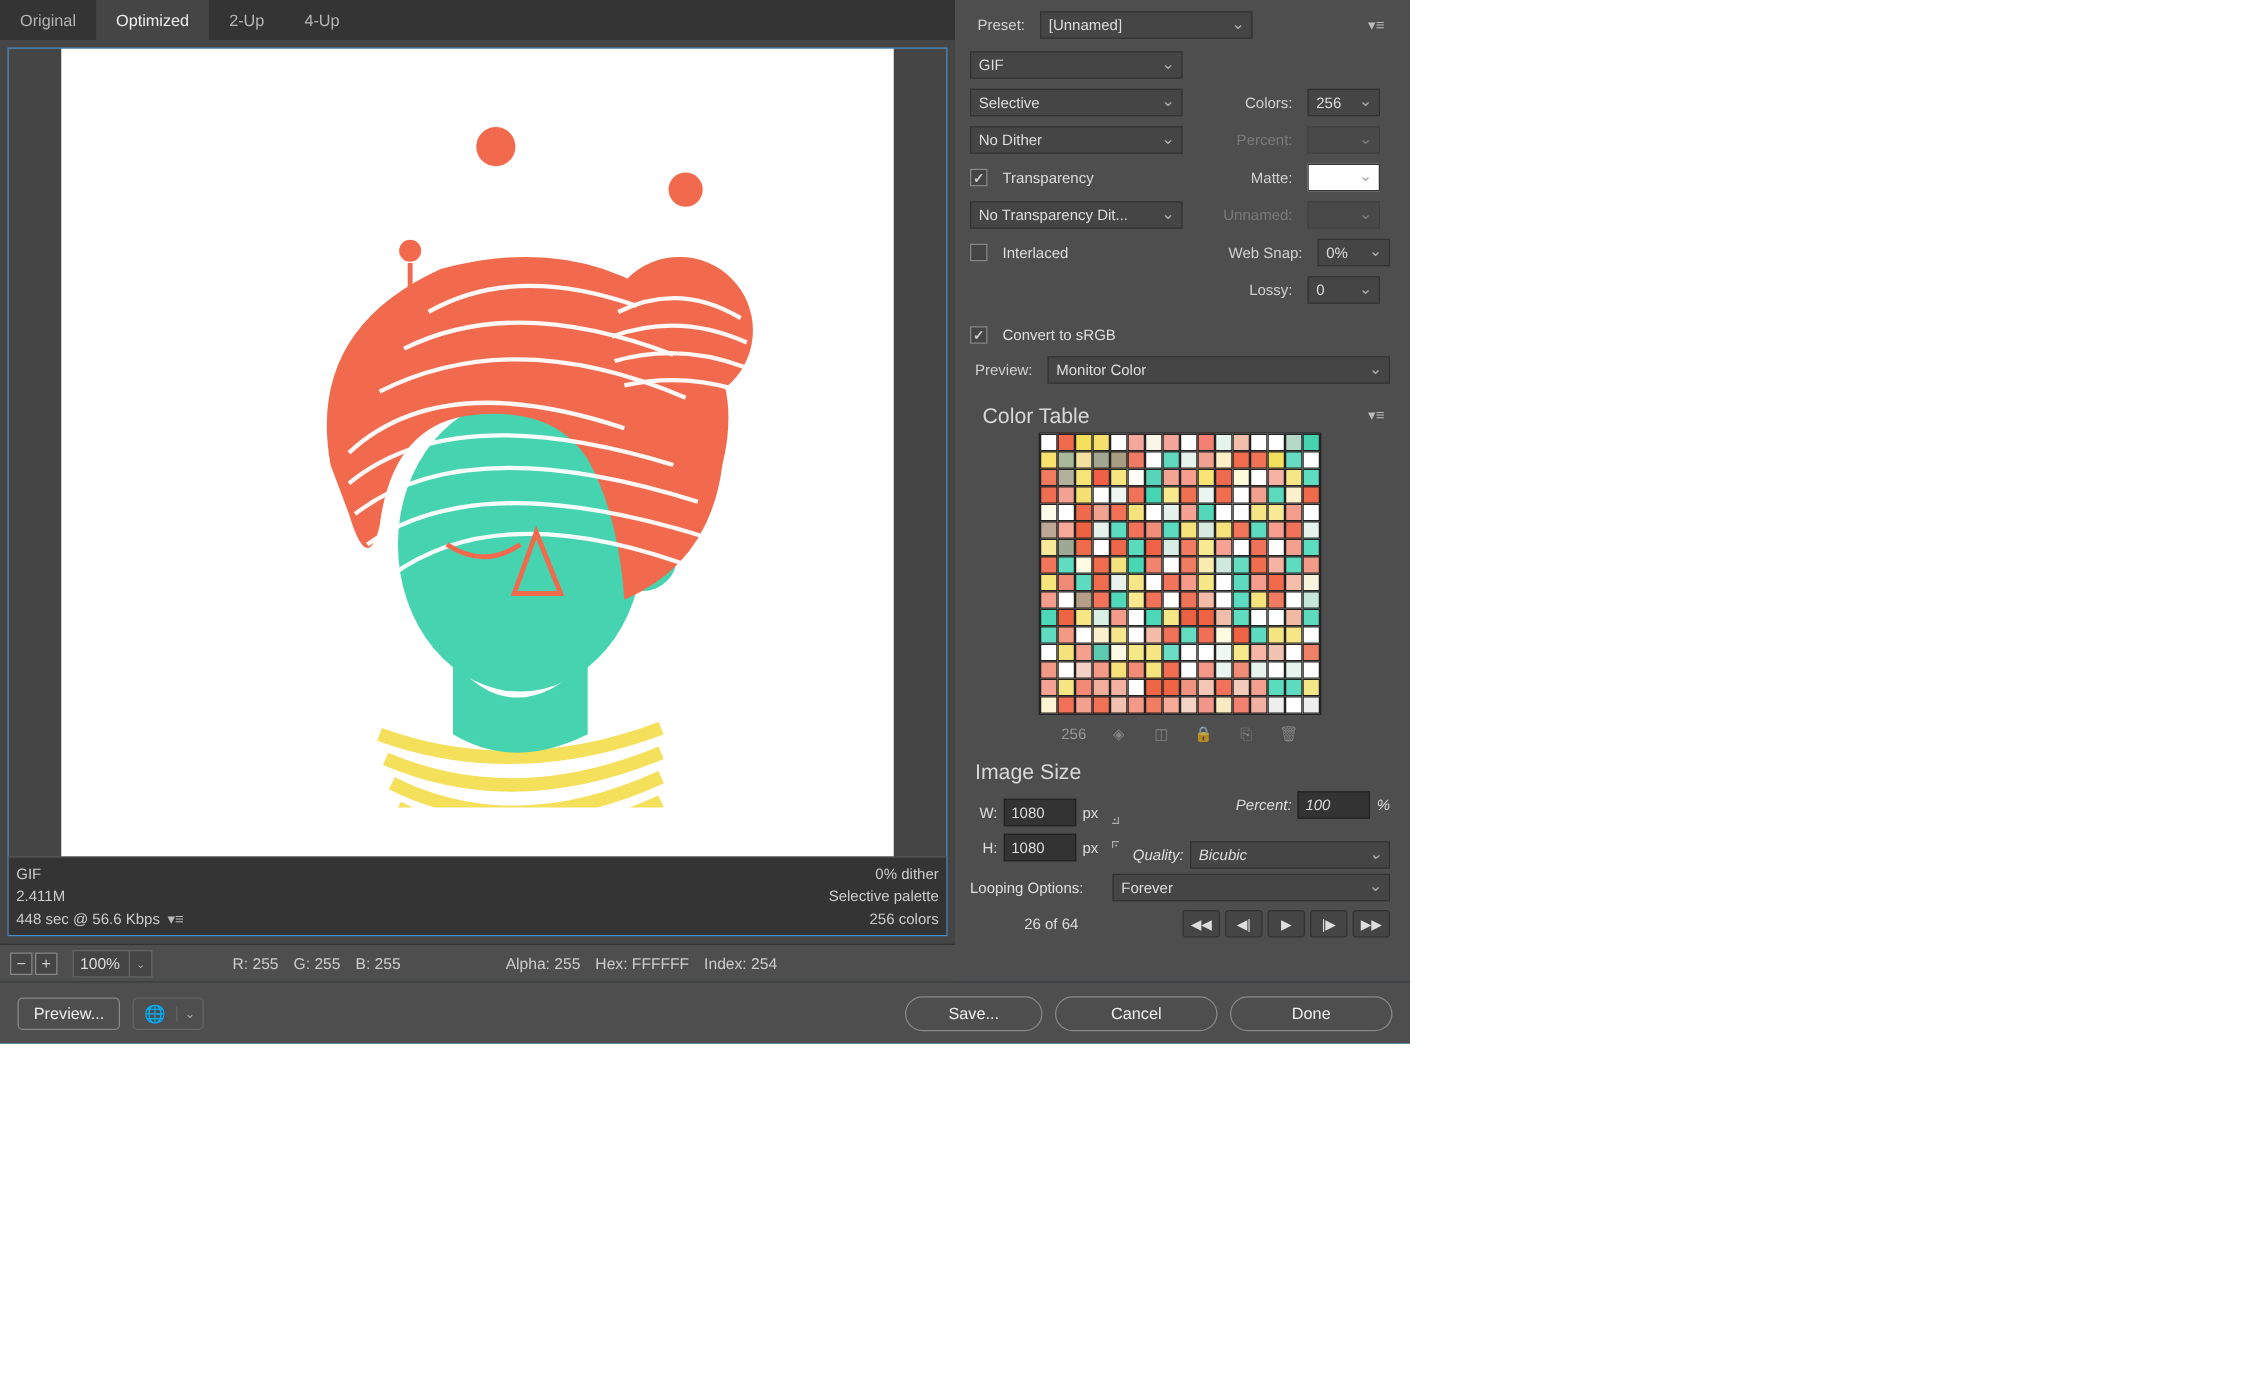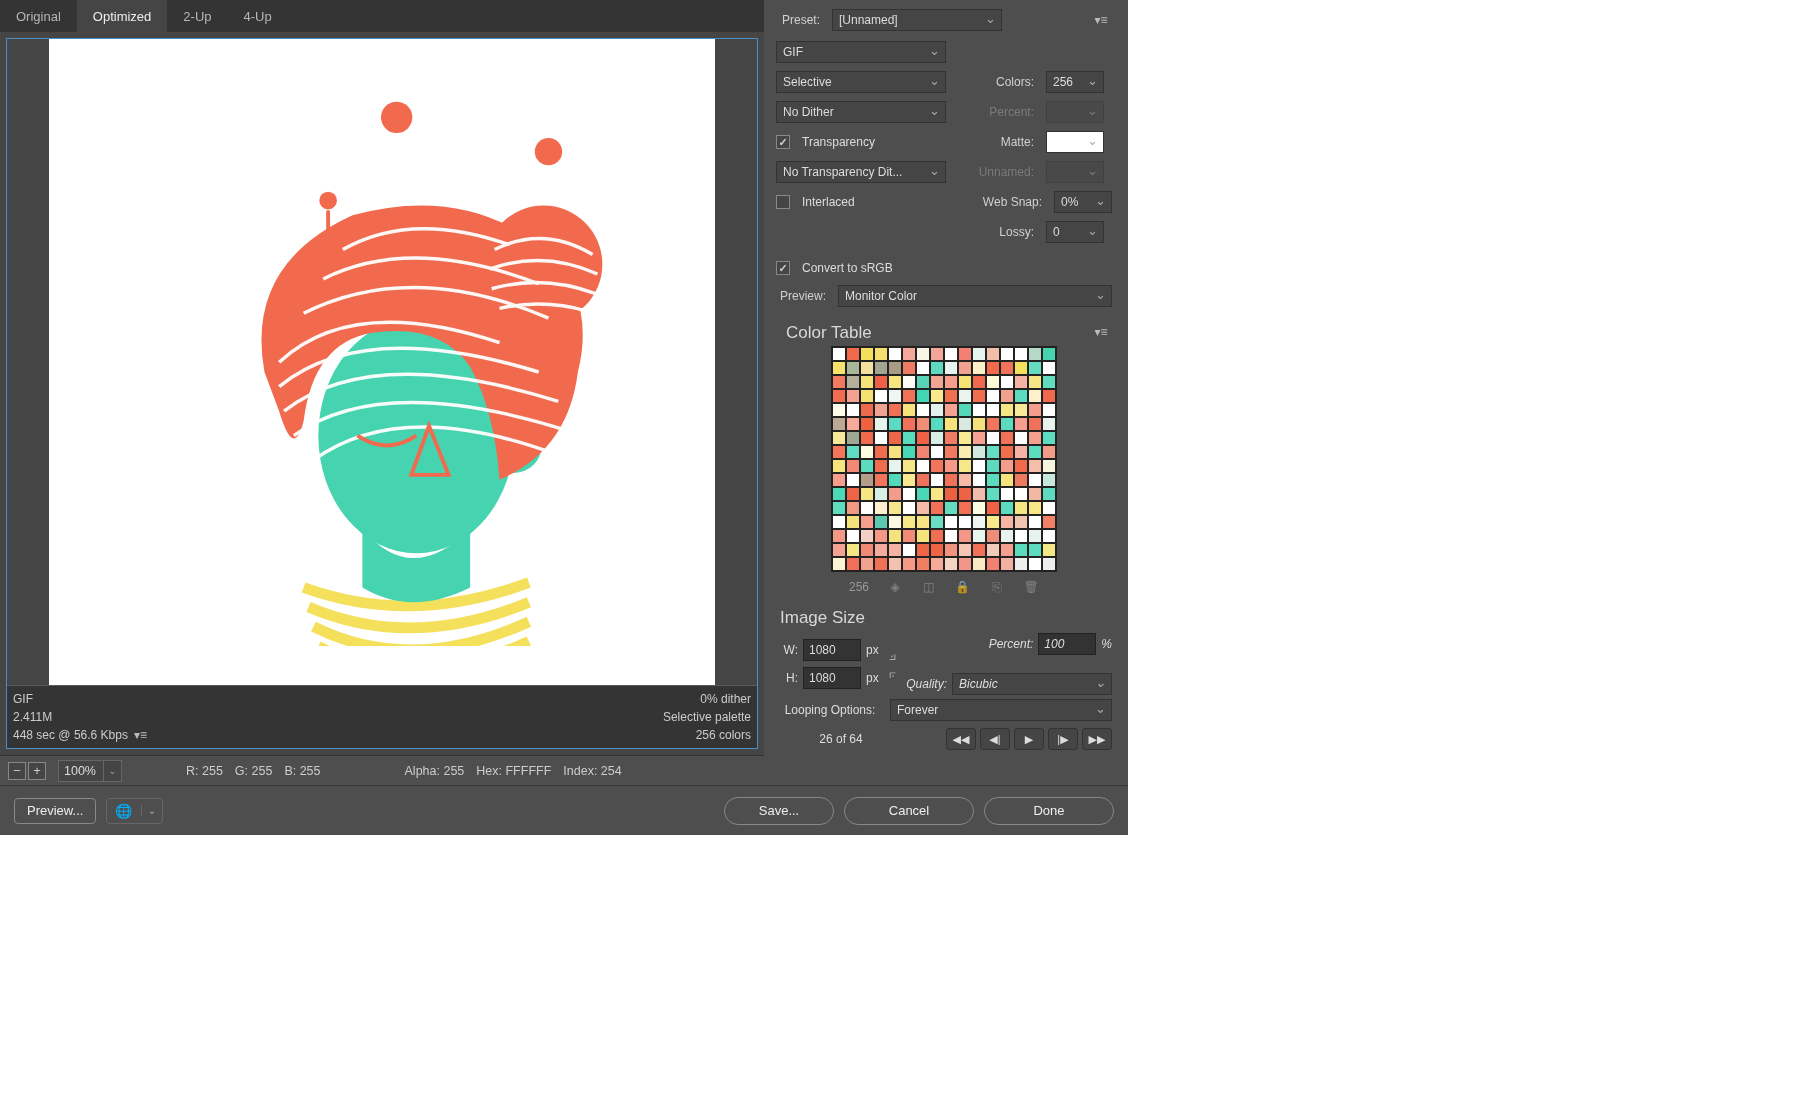--- a/index.html
+++ b/index.html
@@ -541,21 +541,21 @@
               </div>
             <div class="row" style="height:24px;">
                 <span>Quality:</span>
                 <div class="select" style="flex:1">Bicubic</div>
               </div>
           </div>
         </div>
       </div>
 
       <div class="row">
-          <span style="width:108px;text-align:center;">Looping Options:</span>
+          <span style="width:108px;">Looping Options:</span>
           <div class="select" style="flex:1">Forever</div>
         </div>
       <div class="row" style="height:30px;">
         <span style="width:130px; text-align:center;">26 of 64</span>
         <div class="anim-ctrl">
           <div class="anim-btn">◀◀</div>
           <div class="anim-btn">◀|</div>
           <div class="anim-btn">▶</div>
           <div class="anim-btn">|▶</div>
           <div class="anim-btn">▶▶</div>

